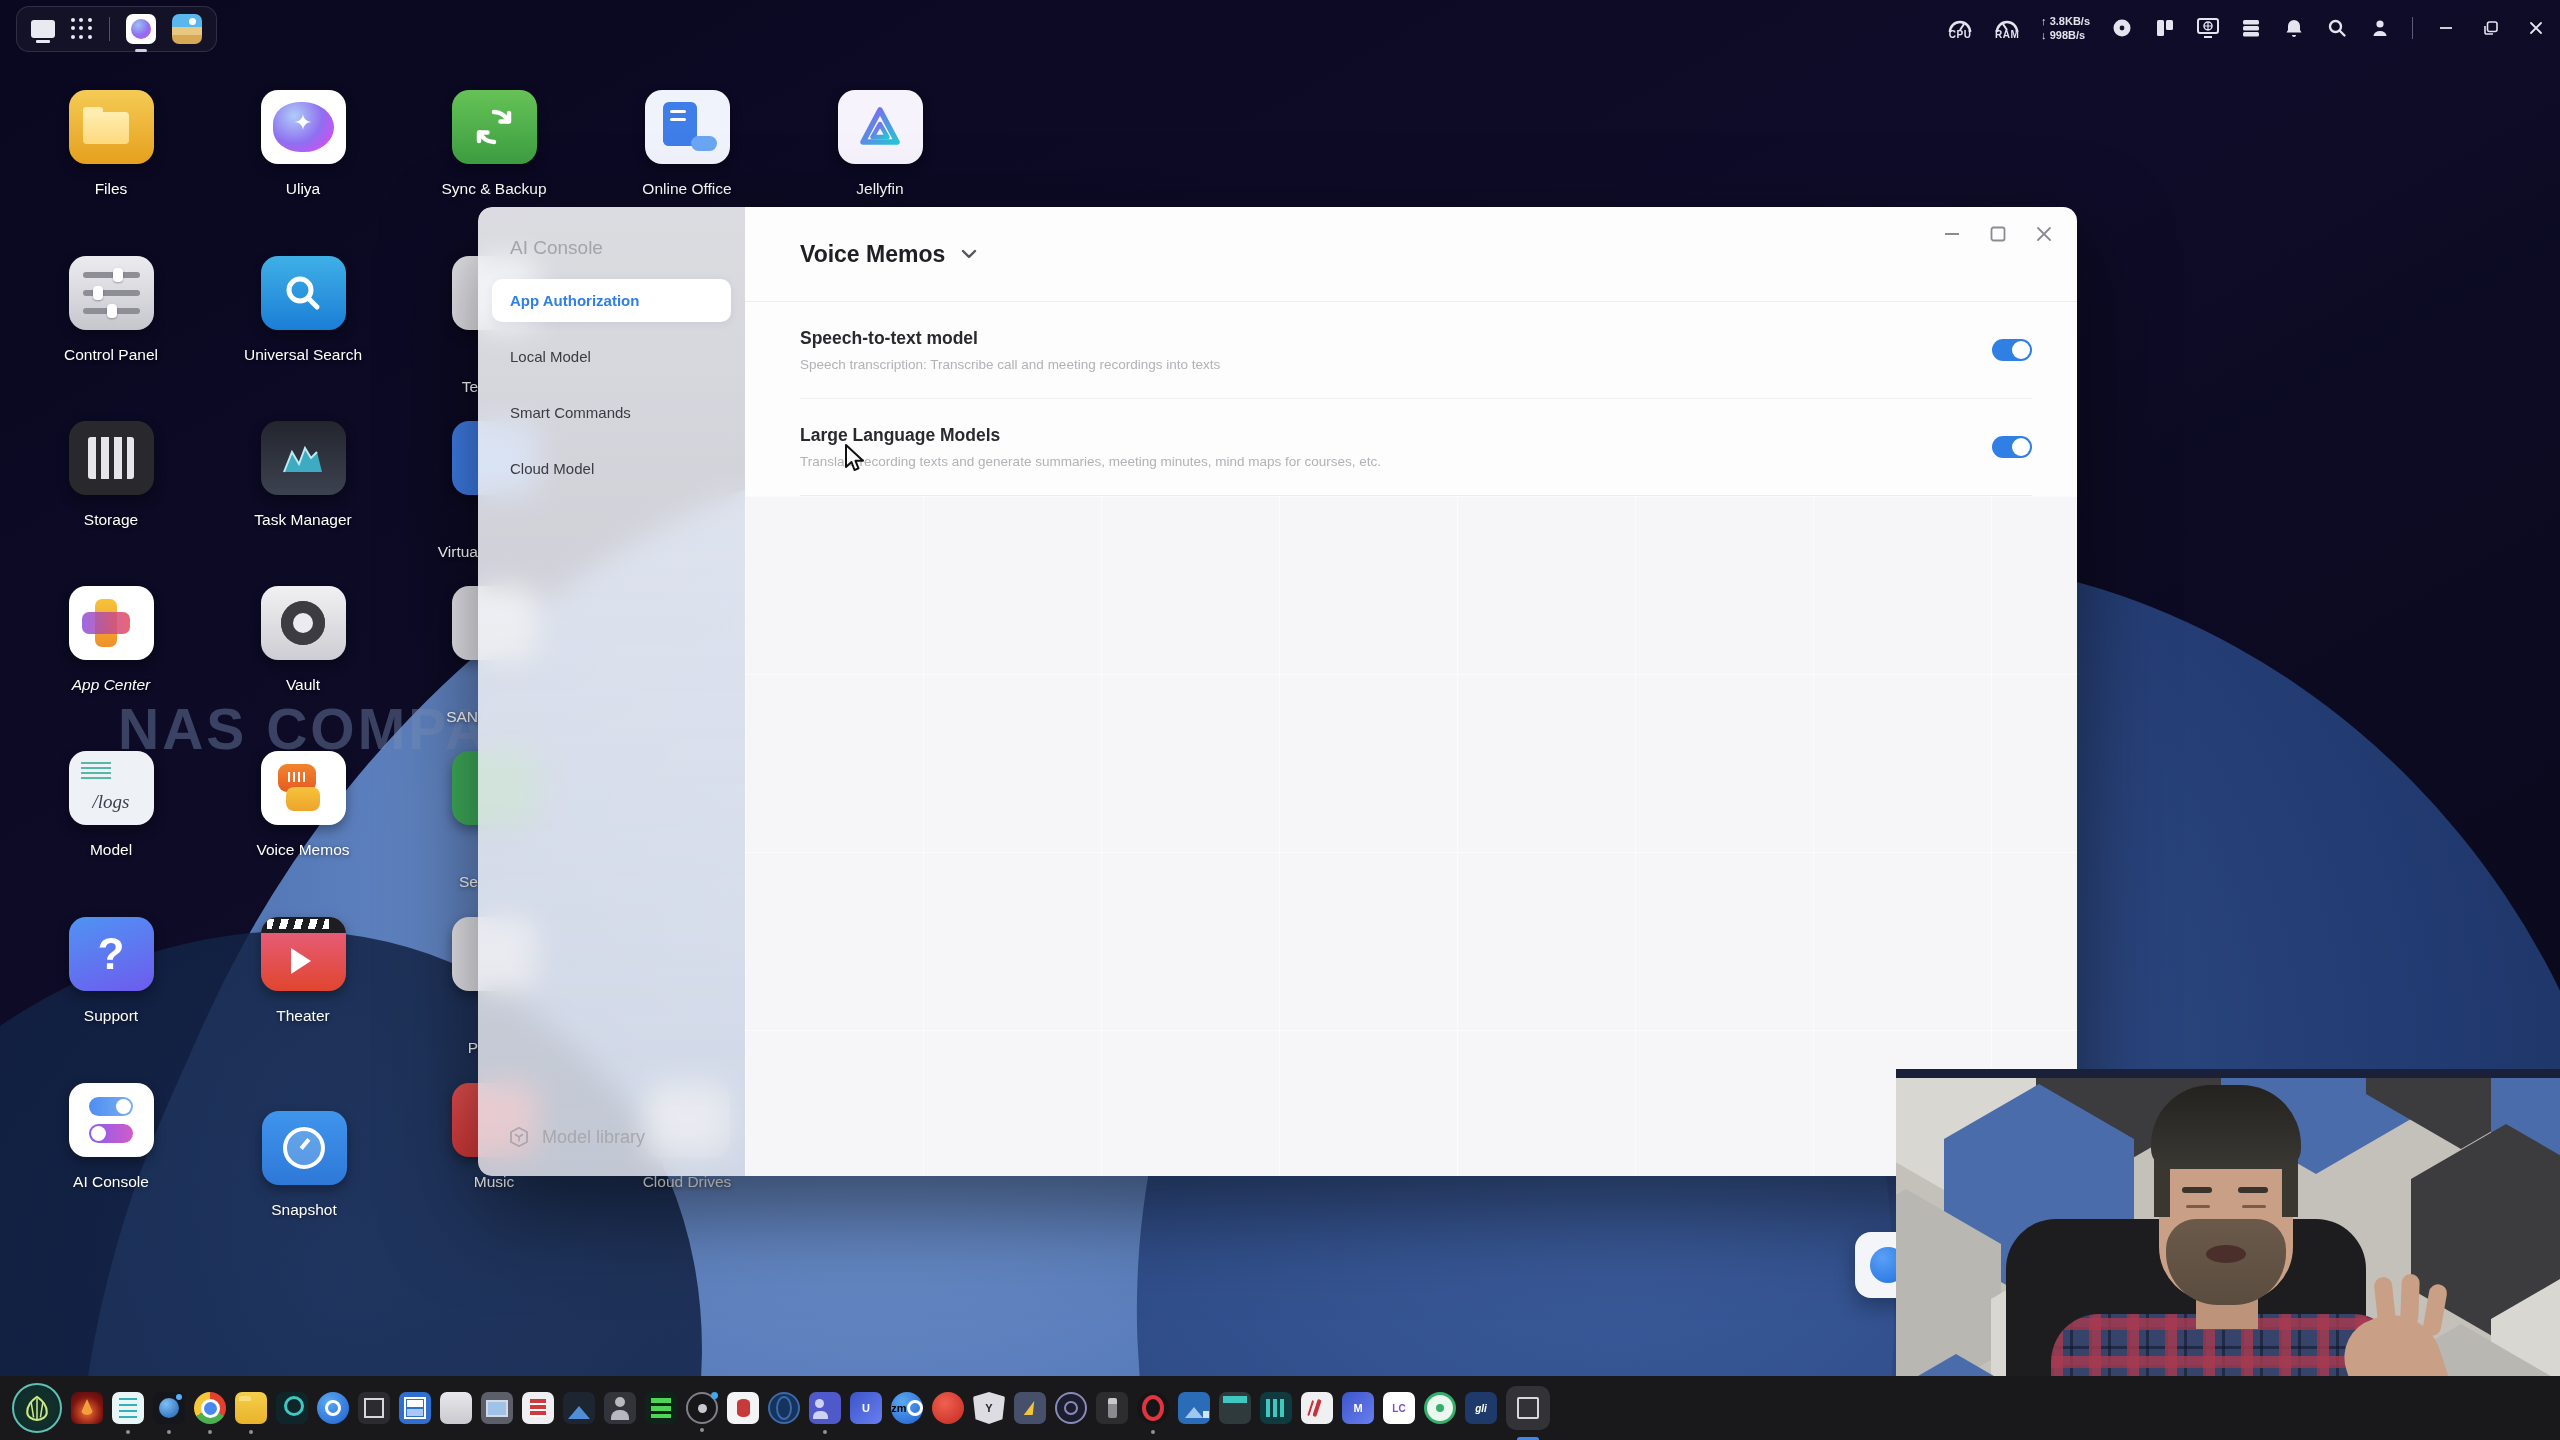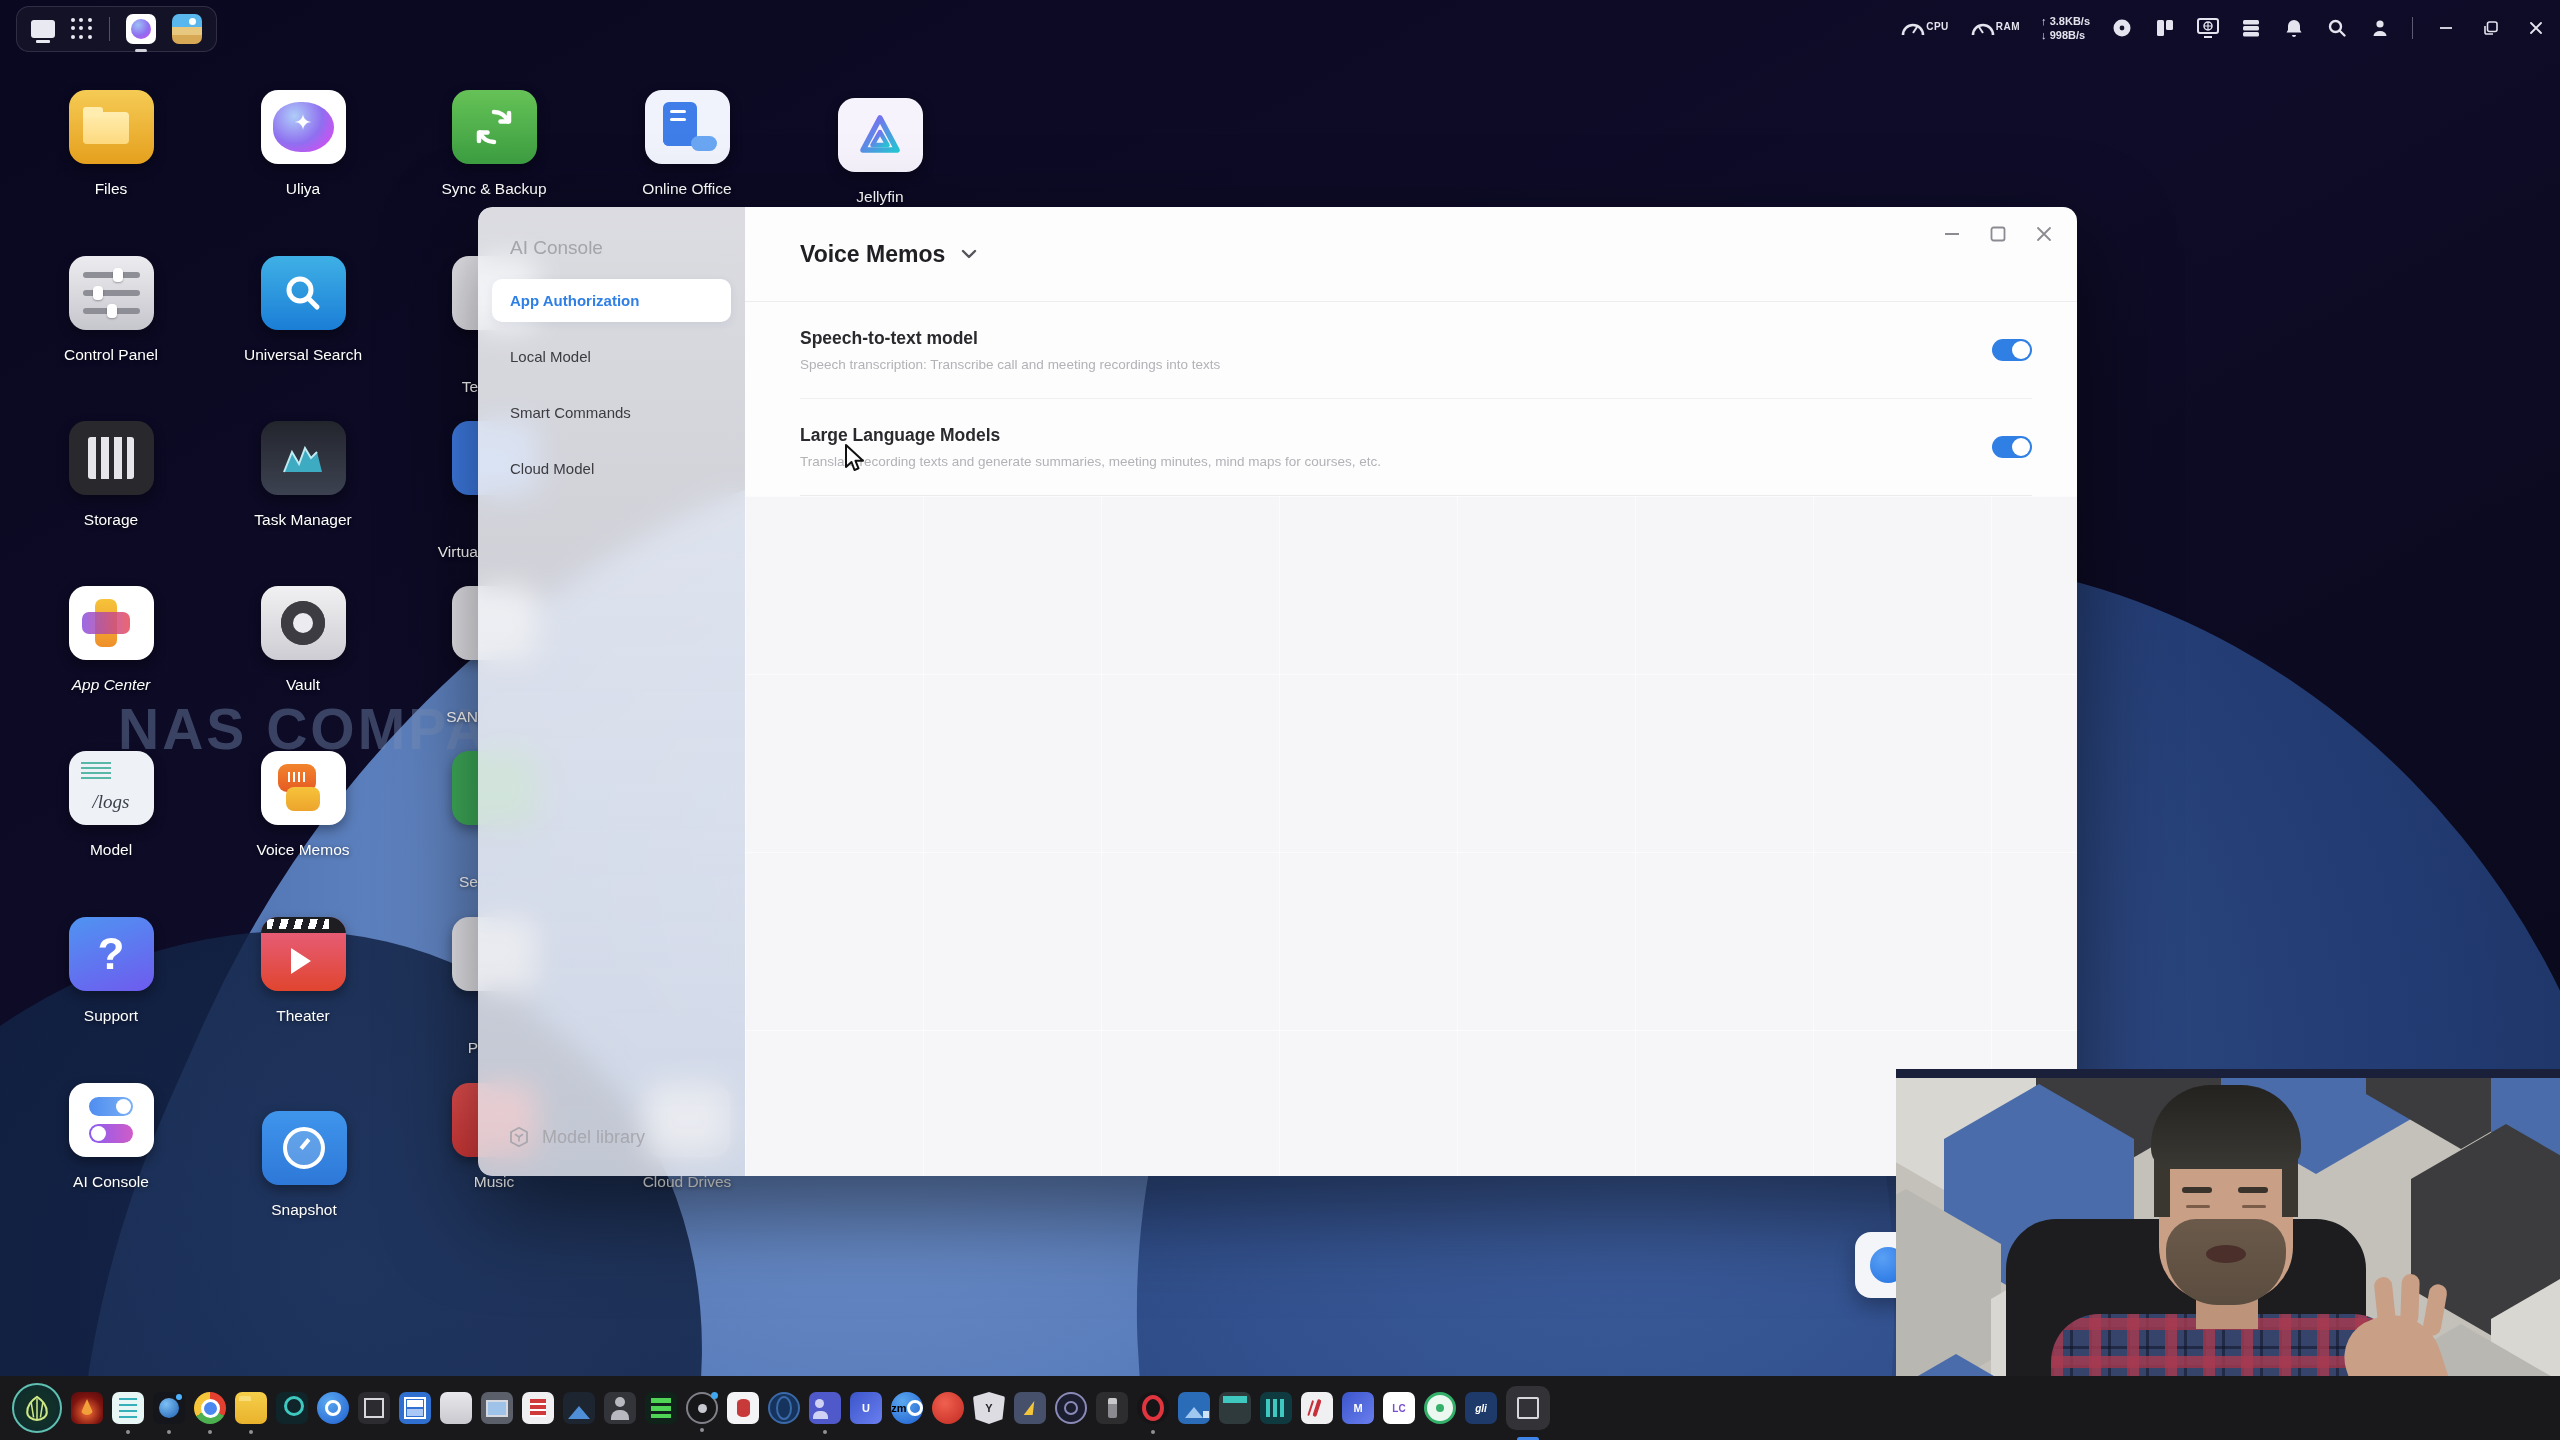--- a/index.html
+++ b/index.html
@@ -29,21 +29,21 @@
   .tb-sep{width:1px;height:24px;background:rgba(200,200,220,.35)}
   .appthumb{width:30px;height:30px;border-radius:7px;position:relative}
   .appthumb.uliya{background:#fff}
   .appthumb.uliya::before{content:"";position:absolute;inset:5px;border-radius:50%;
       background:radial-gradient(circle at 35% 30%,#9cc0f5,#8f6ff0 55%,#cf4ff0)}
   .appthumb.gallery{background:linear-gradient(#59b7ee 0 45%,#e8c77e 45% 70%,#d8a955 70%)}
   .appthumb.gallery::before{content:"";position:absolute;right:6px;top:4px;width:7px;height:7px;border-radius:50%;background:#fff}
   .appthumb .underline{position:absolute;left:50%;transform:translateX(-50%);bottom:-8px;width:12px;height:3px;border-radius:2px;background:#cfd0da}
 
   .tb-right{position:absolute;right:12px;top:0;height:56px;display:flex;align-items:center;gap:21px;color:#e4e4ee}
-  .gauge{display:flex;flex-direction:row;align-items:center;line-height:1}
+  .gauge{display:flex;flex-direction:column;align-items:center;line-height:1}
   .gauge svg{display:block}
   .gauge .glabel{font-size:10px;font-weight:700;letter-spacing:.5px;margin-top:-3px}
   .netspeed{display:flex;flex-direction:column;justify-content:center;font-size:11px;font-weight:700;line-height:14px}
   .netspeed span{white-space:nowrap}
   .trayicon{width:22px;height:22px;display:flex;align-items:center;justify-content:center}
   .trayicon svg{display:block}
   .tb-vsep{width:1px;height:22px;background:rgba(210,210,230,.4)}
   .winbtn{font-size:20px;color:#e4e4ee;display:flex;align-items:center;justify-content:center;width:24px;height:24px}
 
   
@@ -294,21 +294,21 @@
         </svg>
       </div>
       <div class="dlabel">Sync &amp; Backup</div>
     </div>
     <div class="dicon" style="left: 627px; top: 90px;">
       <div class="di di-office">
         <i></i>
       </div>
       <div class="dlabel">Online Office</div>
     </div>
-    <div class="dicon" style="left: 820px; top: 98px;">
+    <div class="dicon" style="left: 820px; top: 90px;">
       <div class="di di-jellyfin">
         <svg class="asvg" viewBox="0 0 48 48">
           <defs>
             <linearGradient id="jfg" x1="0" y1="0" x2="1" y2="1">
               <stop offset="0" stop-color="#8a5cf6"></stop>
               <stop offset="1" stop-color="#27c4d4"></stop>
             </linearGradient>
           </defs>
           <path d="M24 7 41 39H7Z" fill="none" stroke="url(#jfg)" stroke-width="5.5" stroke-linejoin="round"></path>
           <path d="M24 21 31.5 34h-15Z" fill="none" stroke="url(#jfg)" stroke-width="4.5" stroke-linejoin="round"></path>

